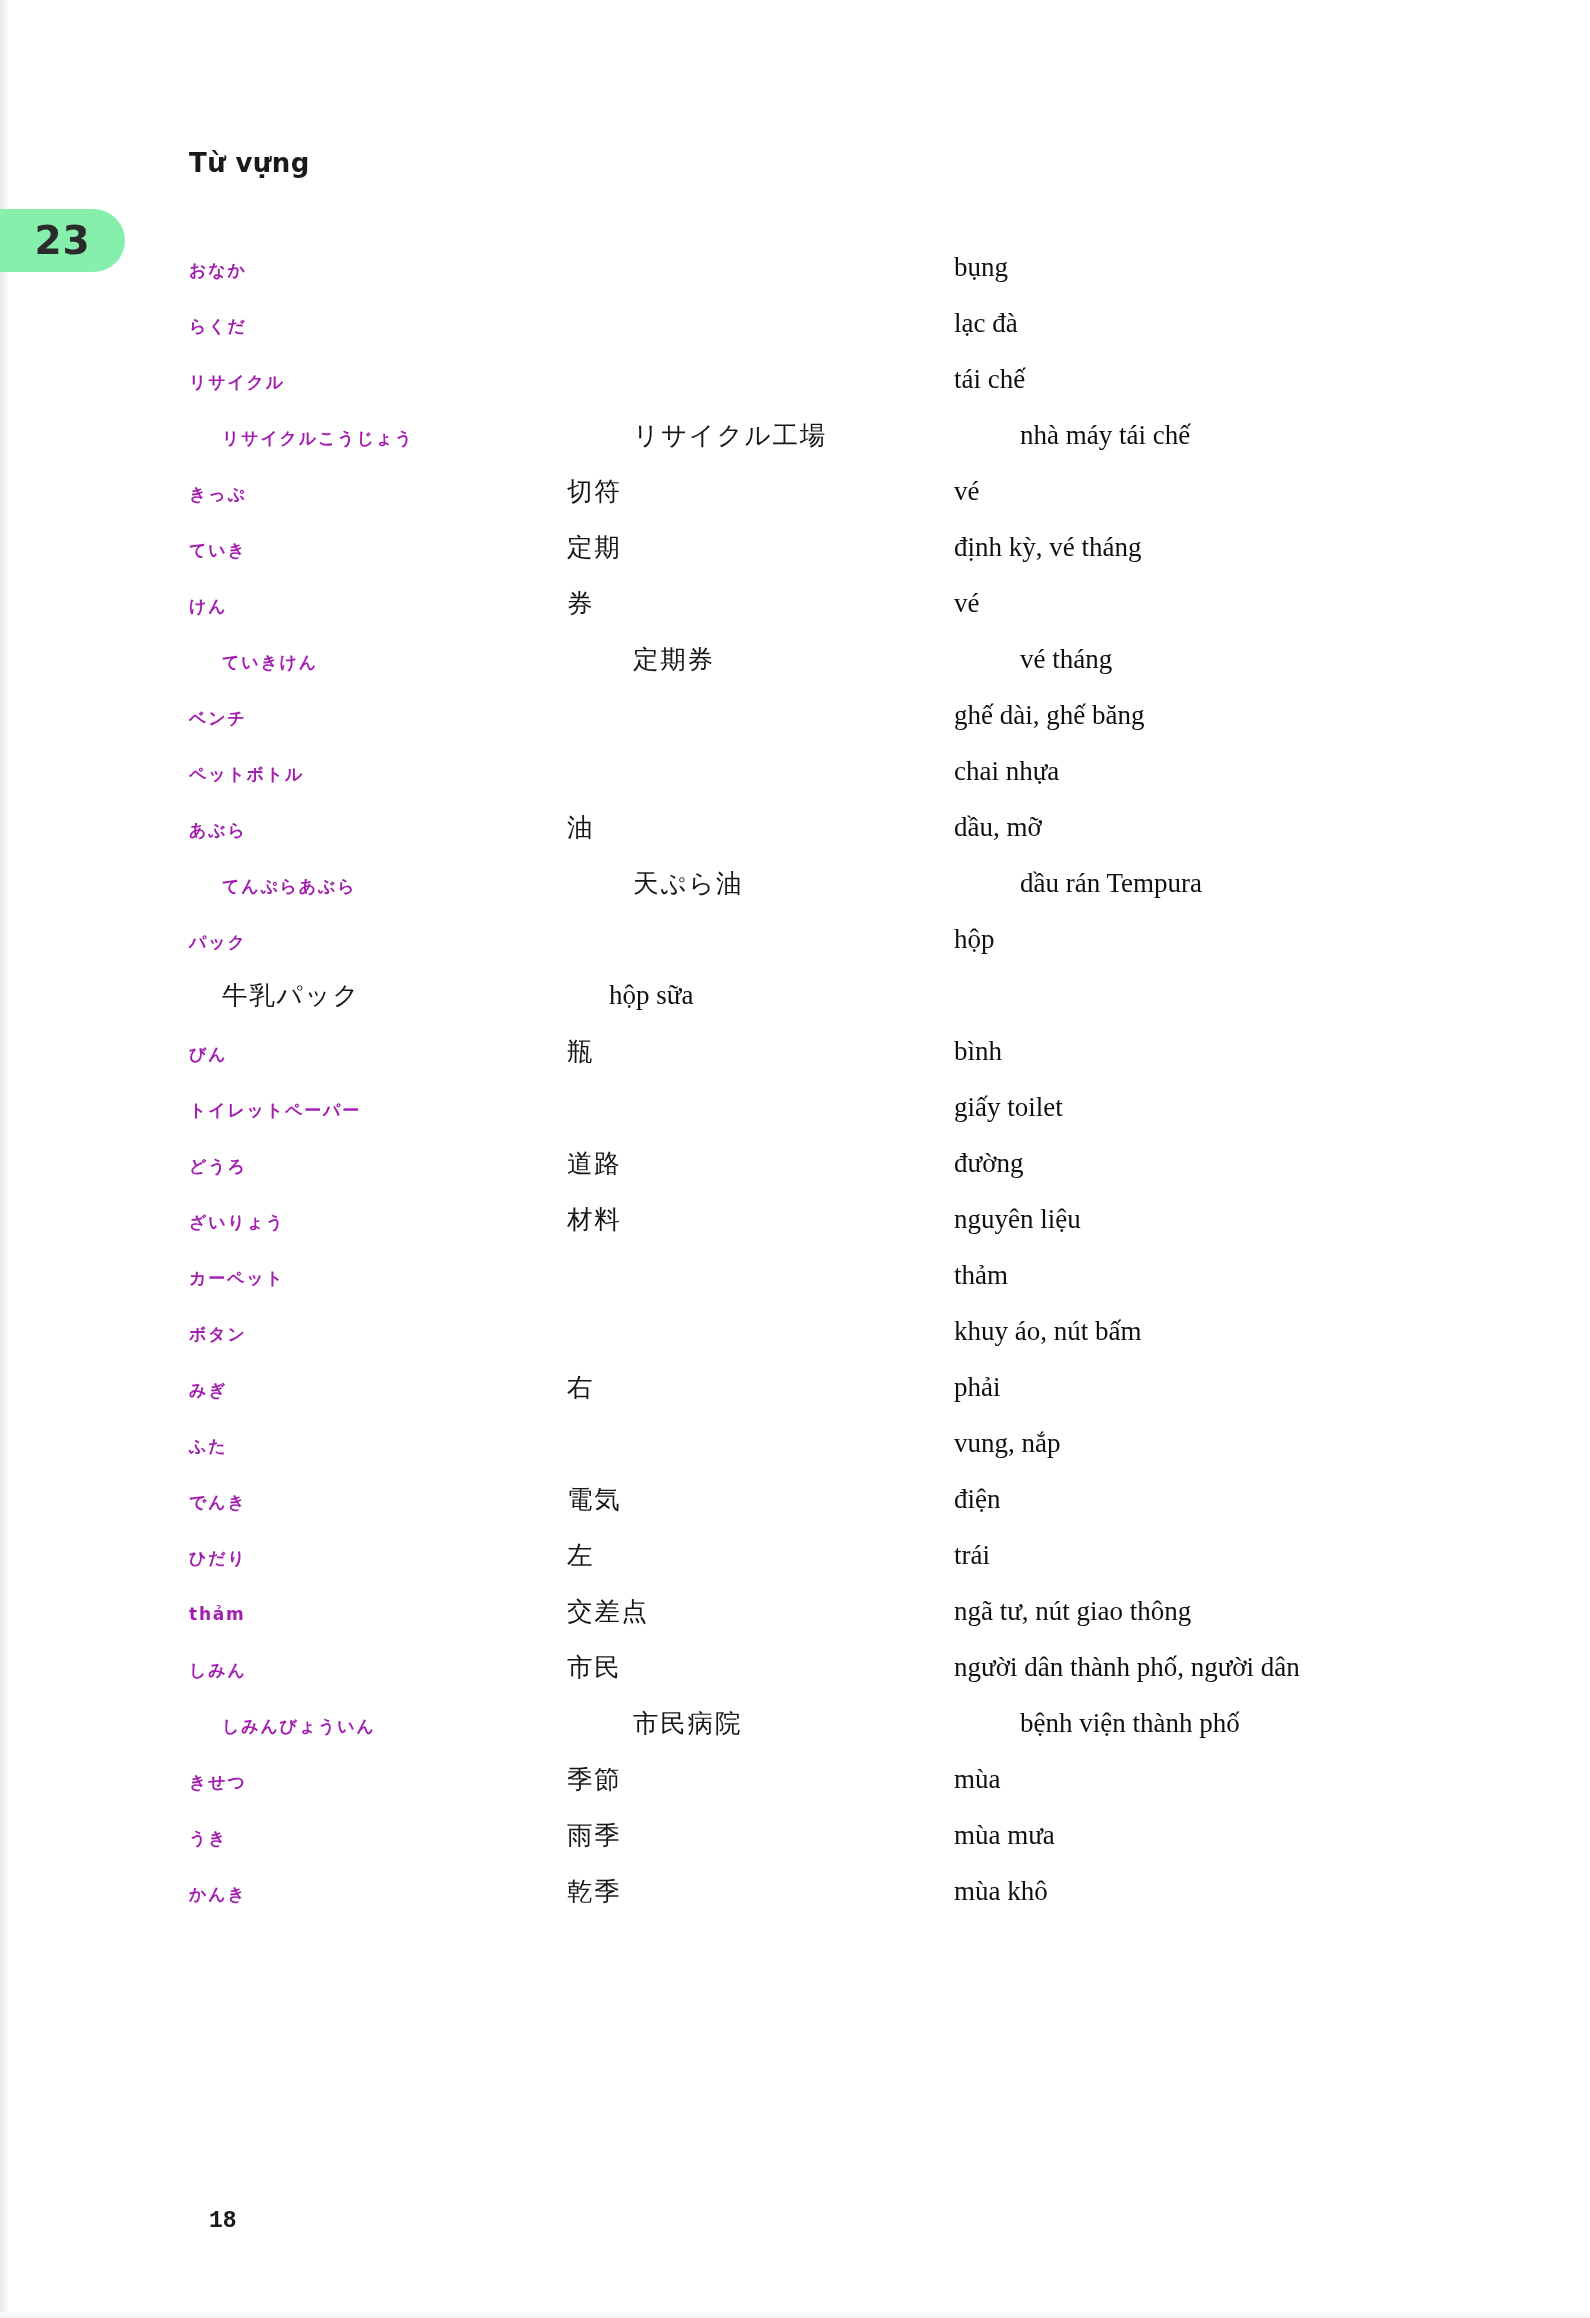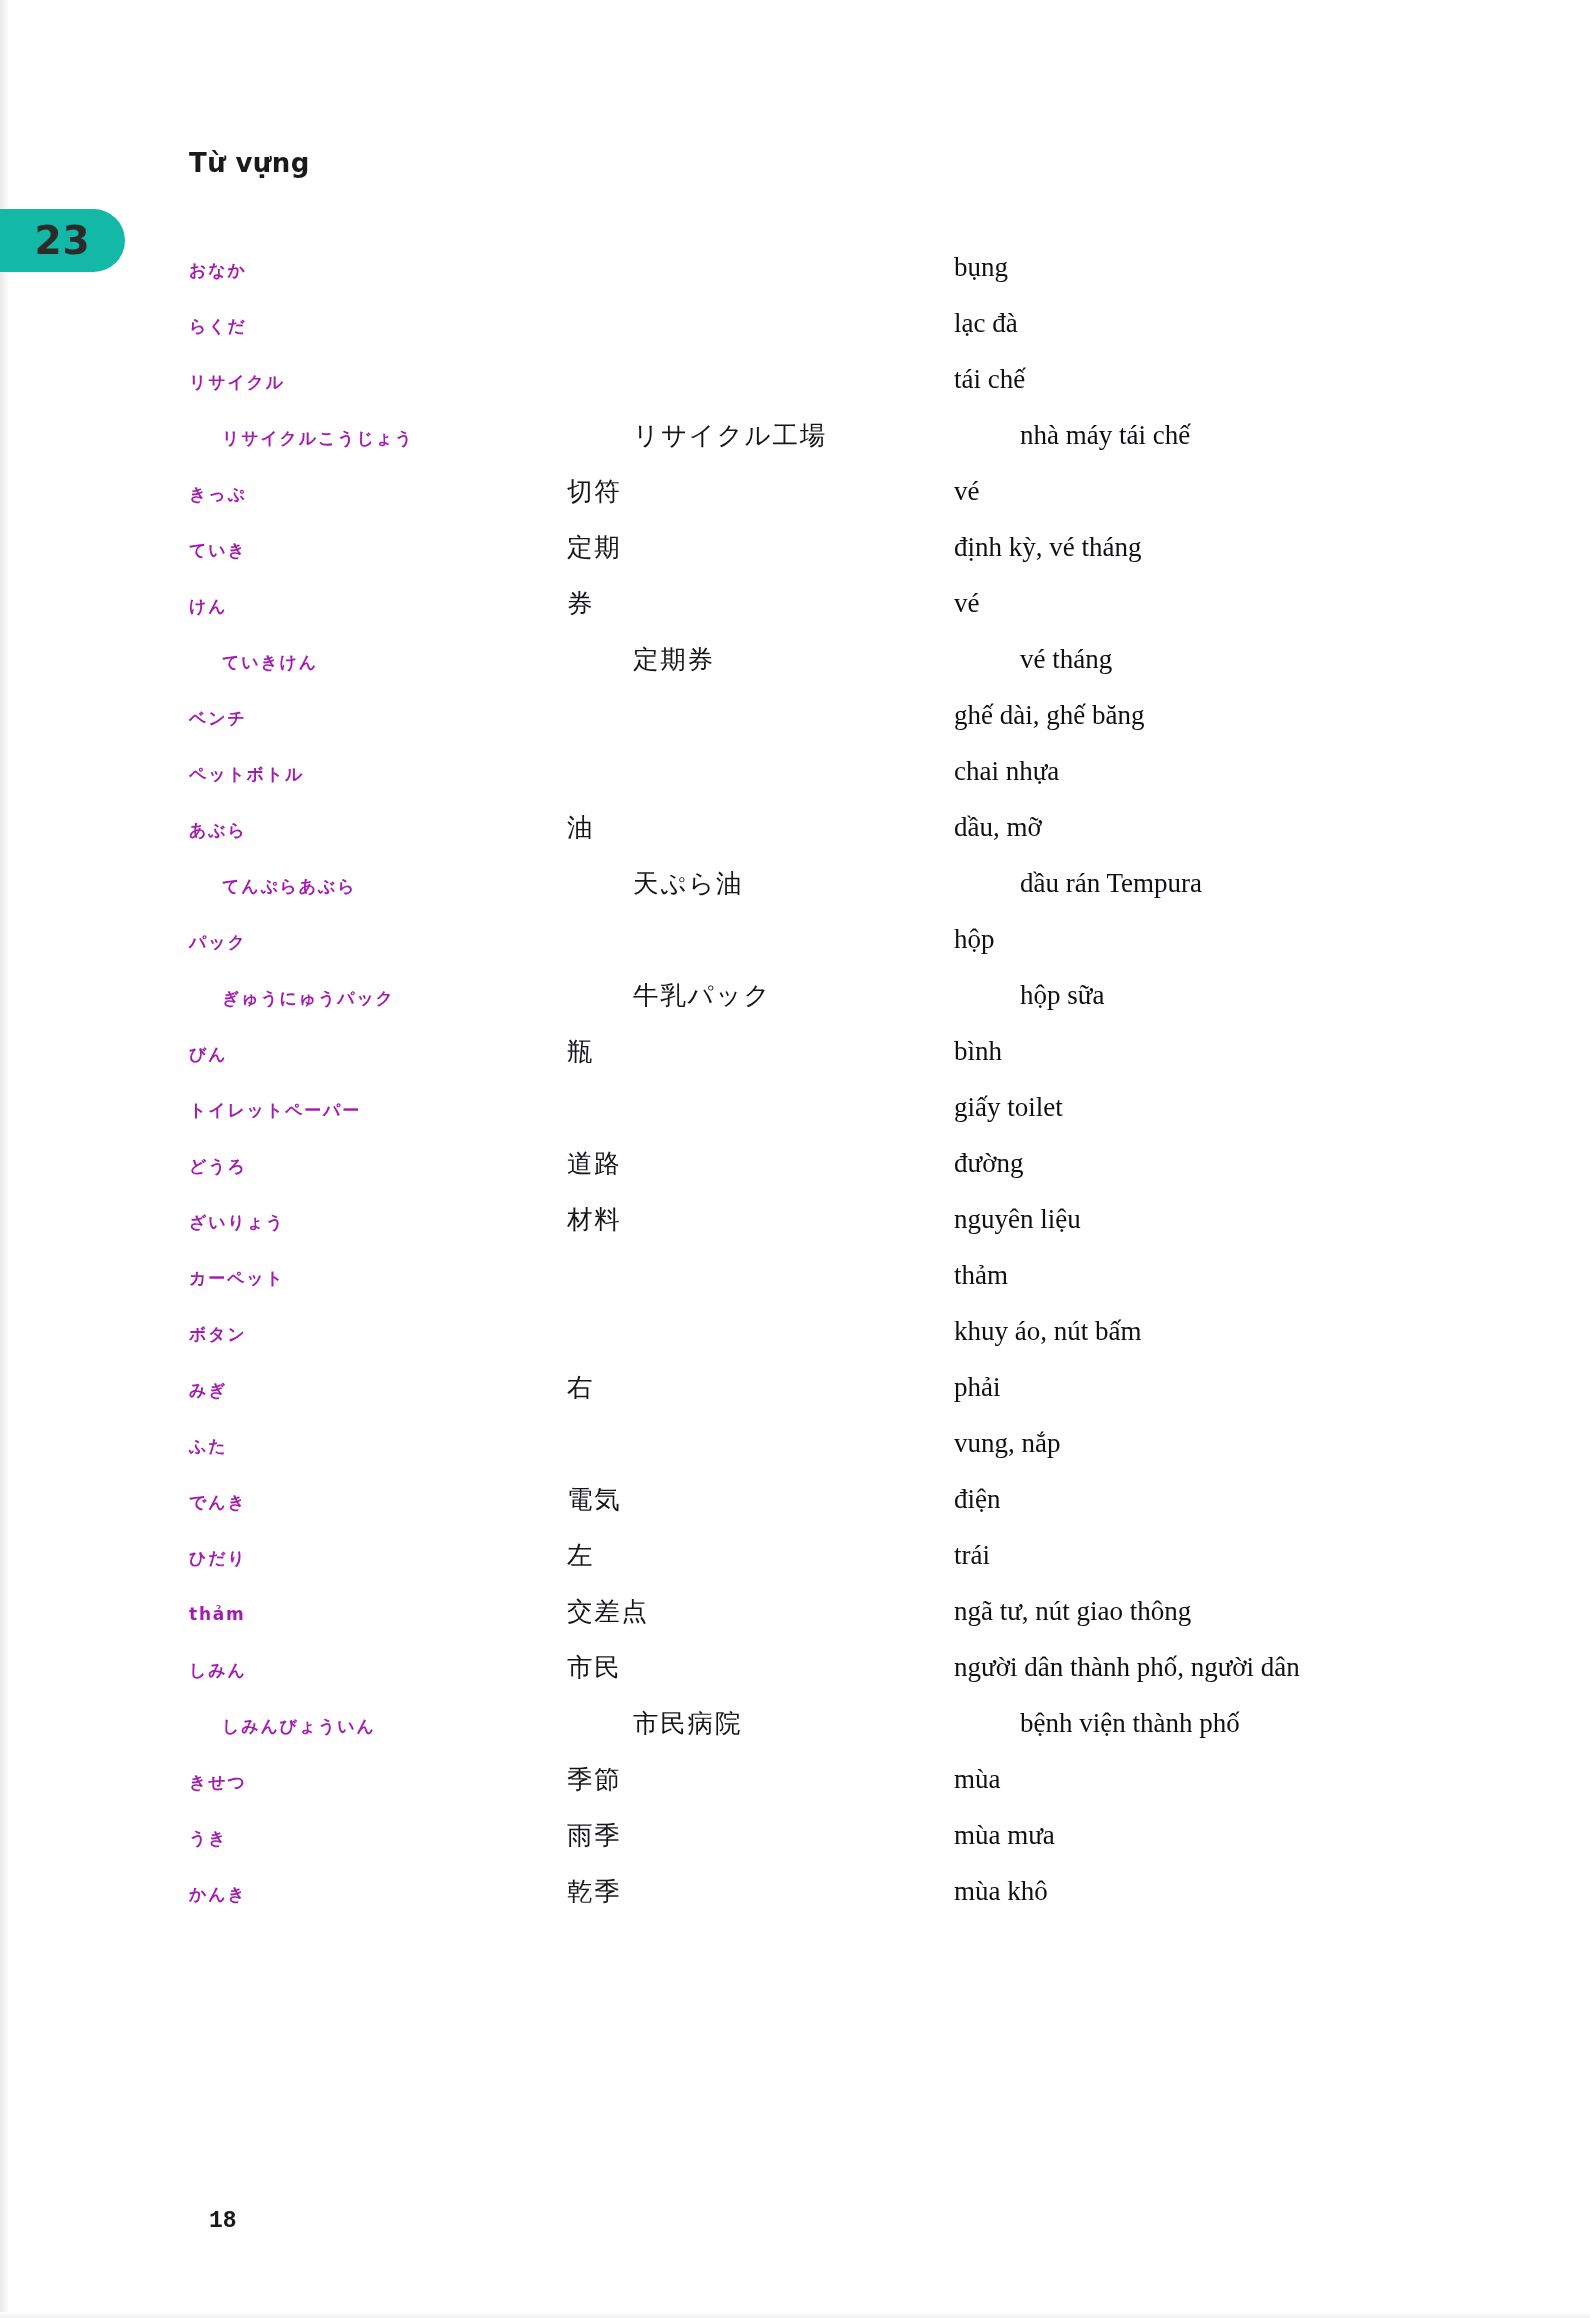--- a/index.html
+++ b/index.html
@@ -16,21 +16,21 @@
     overflow: hidden;
   }
 
   
   .chapter-tab {
     position: absolute;
     left: 0px;
     top: 209px;
     width: 125px;
     height: 63px;
-    background: #14b8a6;
+    background: #86efac;
     border-radius: 0 32px 32px 0;
     display: flex;
     align-items: center;
     justify-content: center;
   }
   .chapter-tab .num {
     font-family: "DejaVu Sans", sans-serif;
     font-size: 39px;
     font-weight: bold;
     color: #2b2b2b;
@@ -191,21 +191,20 @@
         <div class="col-kana">てんぷらあぶら</div>
         <div class="col-kanji">天ぷら油</div>
         <div class="col-viet">dầu rán Tempura</div>
       </div>
       <div class="row">
         <div class="col-kana">パック</div>
         <div class="col-kanji"></div>
         <div class="col-viet">hộp</div>
       </div>
       <div class="row indent1">
-        <div class="col-kana">ぎゅうにゅうパック</div>
         <div class="col-kanji">牛乳パック</div>
         <div class="col-viet">hộp sữa</div>
       </div>
       <div class="row">
         <div class="col-kana">びん</div>
         <div class="col-kanji">瓶</div>
         <div class="col-viet">bình</div>
       </div>
       <div class="row">
         <div class="col-kana">トイレットペーパー</div>

